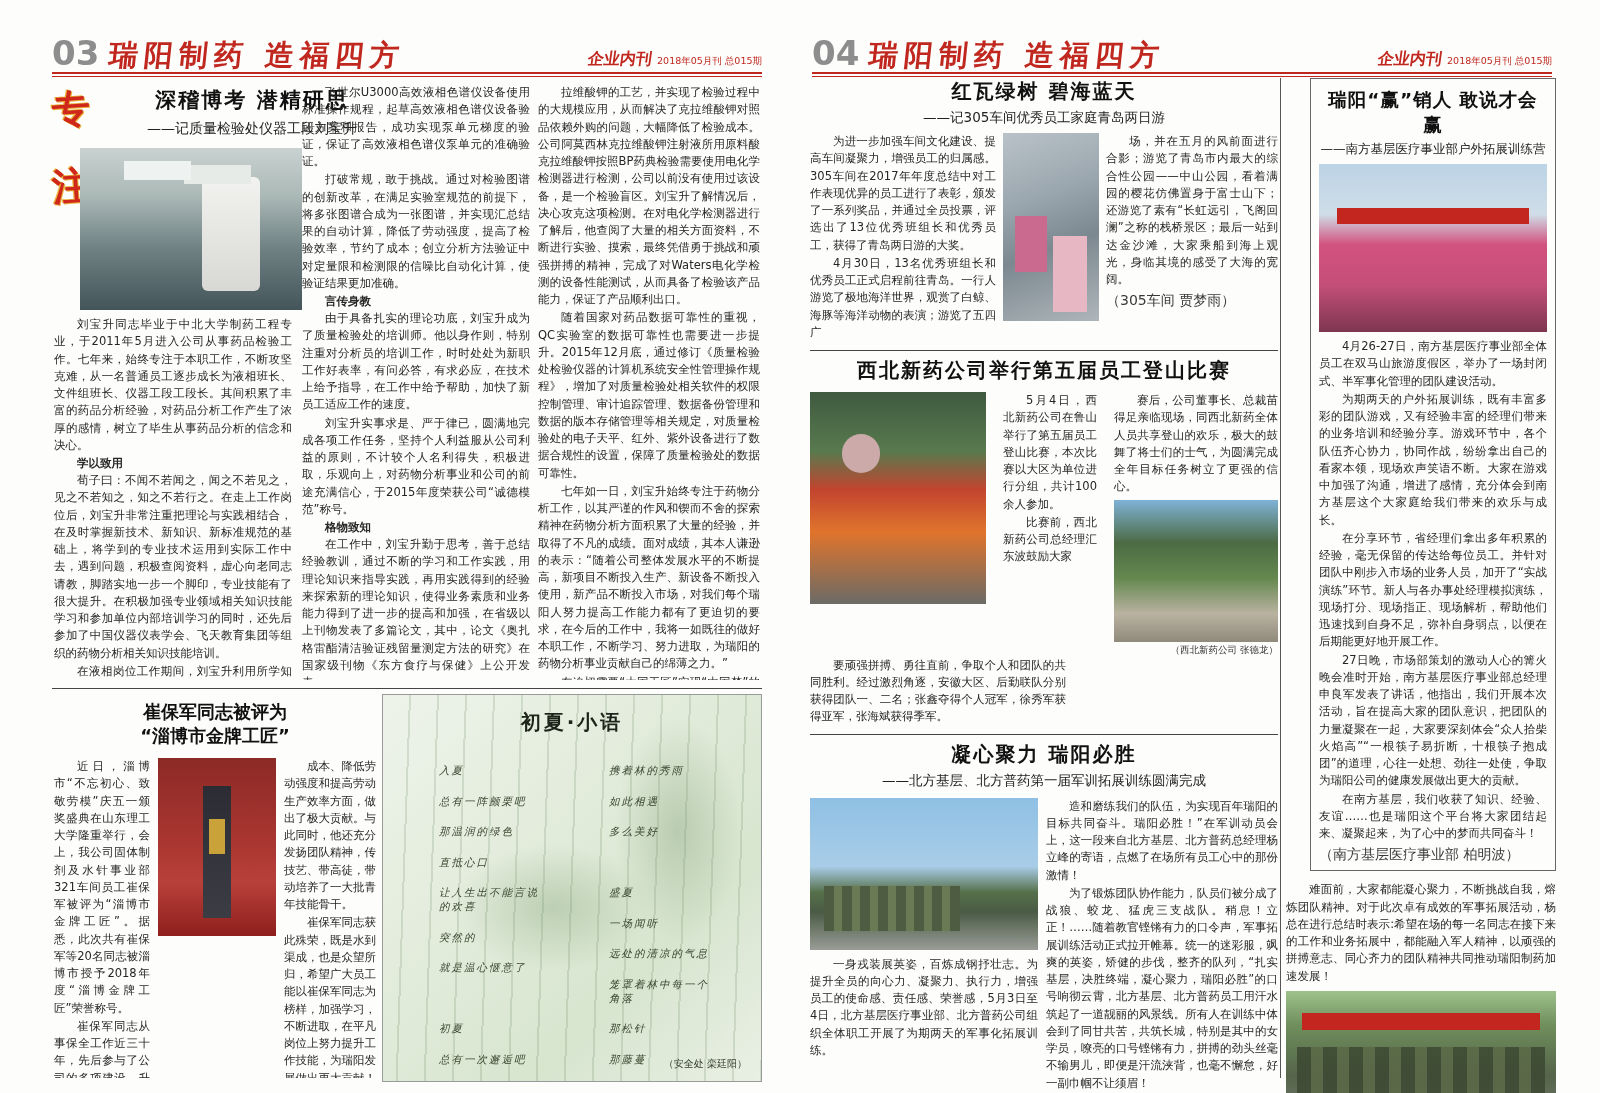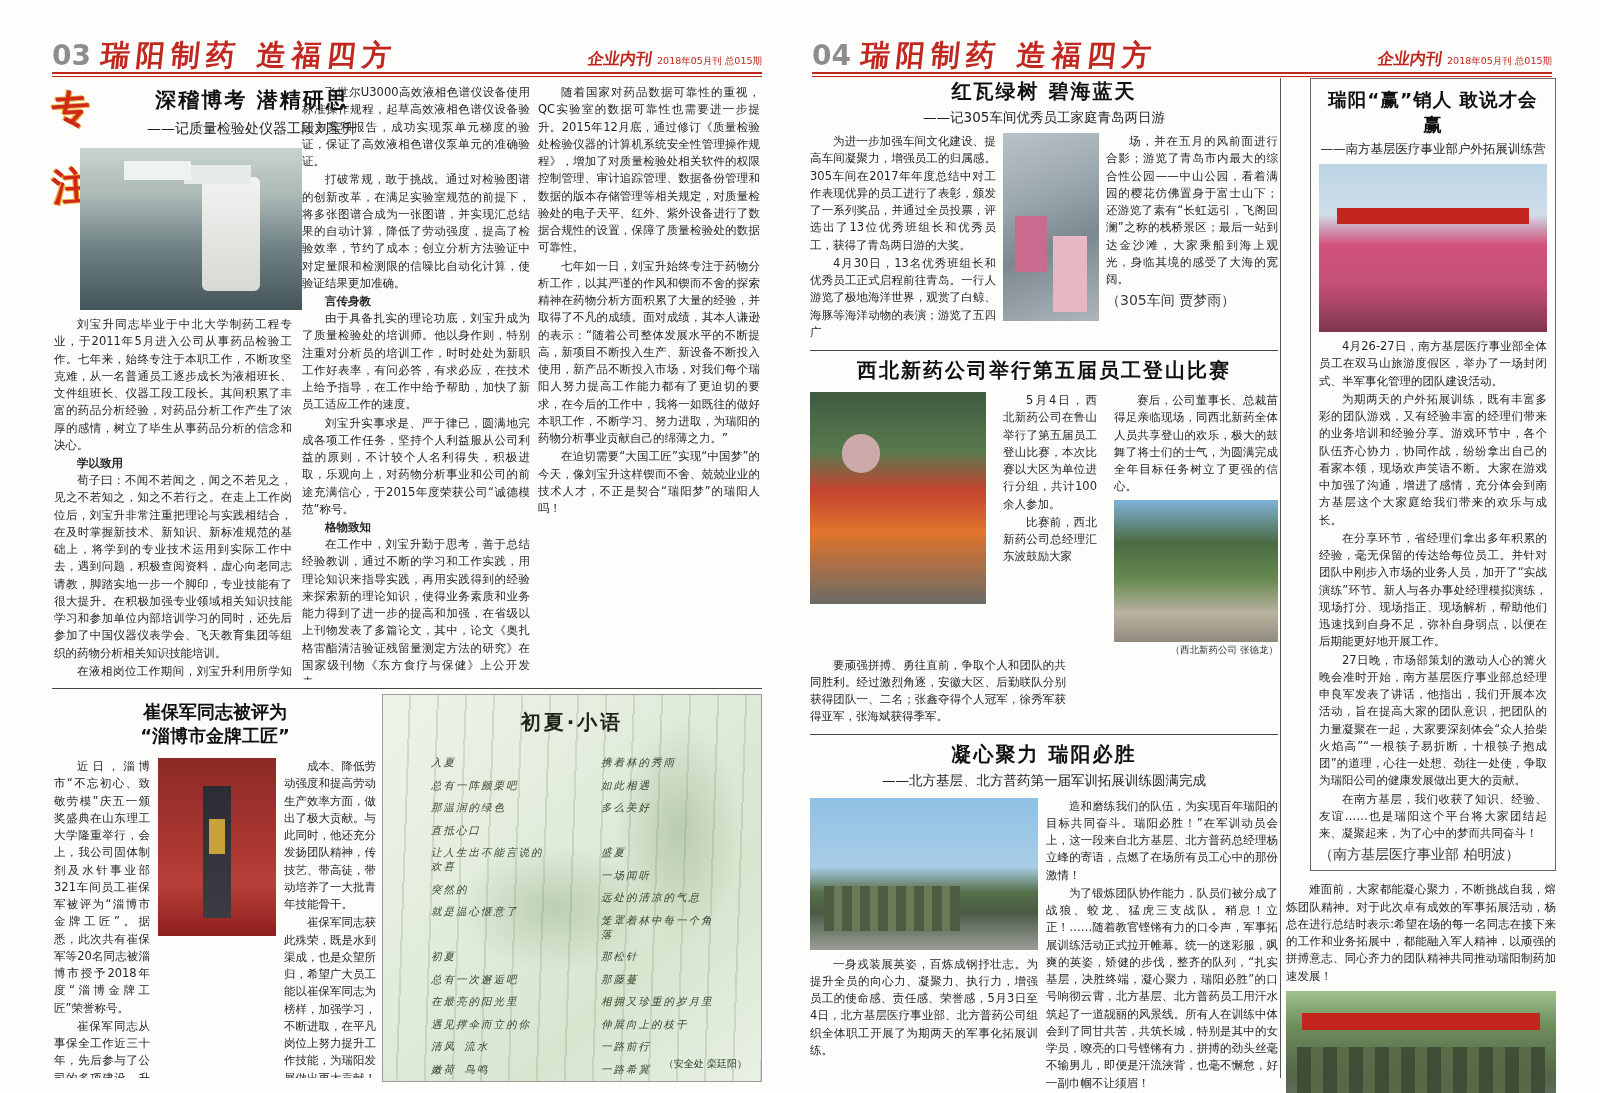--- a/index.html
+++ b/index.html
@@ -4,21 +4,21 @@
 <style>
   html,body{margin:0;padding:0;background:#e8e8e8;}
   .canvas{position:relative;width:1600px;height:1093px;background:#fdfdfb;
     font-family:"DejaVu Sans","Liberation Sans",sans-serif;color:#262626;overflow:hidden;}
   .page{position:absolute;top:0;height:1093px;background:#fdfdfb;}
   .page-left{left:40px;width:730px;}
   .page-right{left:800px;width:760px;}
 
   
   .hdr{position:absolute;top:26px;left:12px;right:8px;height:44px;display:flex;align-items:flex-end;}
-  .pageno{font-size:28px;font-weight:bold;color:#8d8d8d;line-height:1;margin-right:10px;}
+  .pageno{font-size:34px;font-weight:bold;color:#8d8d8d;line-height:1;margin-right:10px;}
   .masthead{font-size:29px;font-weight:bold;color:#c0271e;letter-spacing:6px;transform:skewX(-6deg);line-height:1;}
   .hdr-right{margin-left:auto;display:flex;align-items:flex-end;gap:5px;}
   .journal-name{font-size:16px;font-weight:bold;color:#c0271e;transform:skewX(-8deg);}
   .journal-issue{font-size:9.5px;color:#c0271e;padding-bottom:2px;}
   .redrule{position:absolute;top:72px;left:12px;right:8px;height:2px;border-top:2px solid #c0271e;border-bottom:1px solid #c0271e;}
 
   .byline{font-size:14px;color:#3a3a3a;text-align:left;margin-top:4px;}
   .para{font-size:11.5px;line-height:1.5;text-align:justify;text-indent:2em;margin:0 0 1px 0;}
   .subhead{font-size:11.5px;font-weight:bold;margin:2px 0 1px 0;text-indent:2em;}
   .art-title{font-weight:bold;color:#111;text-align:center;}
@@ -58,22 +58,22 @@
   .poem{position:absolute;left:342px;top:694px;width:378px;height:386px;border:1px solid #9a9a9a;
     background:linear-gradient(135deg,#eef3ea 0%,#e2ecdb 40%,#d7e5cf 70%,#e9f0e4 100%);overflow:hidden;}
   .poem .wash{position:absolute;left:0;top:0;right:0;bottom:0;
     background:
       radial-gradient(90px 160px at 78% 35%, rgba(120,150,110,.35), transparent 70%),
       radial-gradient(140px 90px at 45% 55%, rgba(110,145,100,.30), transparent 70%),
       repeating-linear-gradient(92deg, transparent 0 26px, rgba(90,120,80,.18) 26px 28px);}
   .poem-title{position:relative;font-size:20px;font-weight:bold;color:#1c241a;text-align:center;margin-top:14px;letter-spacing:3px;}
   .poem-cols{position:relative;display:flex;gap:30px;padding:12px 28px 0 40px;}
   .poem-col{flex:1;}
-  .pline{margin:8px;min-height:14.5px;font-size:10.5px;line-height:1.38;color:#39452f;
-    font-family:Liberation Mono, monospace;font-style:italic;letter-spacing:2px;}
+  .pline{margin:16px;min-height:14.5px;font-size:10.5px;line-height:1.38;color:#39452f;
+    font-family:Liberation Serif, serif;font-style:italic;letter-spacing:2px;}
   .poem-byline{position:absolute;right:14px;bottom:10px;font-size:10px;color:#33402c;}
 
   
   .main-area{position:absolute;left:10px;top:78px;width:468px;height:1005px;}
   .vrule{position:absolute;left:480px;top:78px;height:1000px;border-left:1px solid #555;}
   .trip .art-title{font-size:20px;letter-spacing:2px;}
   .trip .art-sub{font-size:13.5px;margin:4px 0 6px 0;}
   .trip-body{display:flex;gap:7px;}
   .trip-colL{width:186px;}
   .trip-photo{flex:0 0 96px;height:188px;background:
@@ -166,20 +166,21 @@
           <p class="para">由于具备扎实的理论功底，刘宝升成为了质量检验处的培训师。他以身作则，特别注重对分析员的培训工作，时时处处为新职工作好表率，有问必答，有求必应，在技术上给予指导，在工作中给予帮助，加快了新员工适应工作的速度。</p>
           <p class="para">刘宝升实事求是、严于律已，圆满地完成各项工作任务，坚持个人利益服从公司利益的原则，不计较个人名利得失，积极进取，乐观向上，对药物分析事业和公司的前途充满信心，于2015年度荣获公司“诚德模范”称号。</p>
         </div>
       <h4 class="subhead">格物致知</h4>
       <div>
           <p class="para">在工作中，刘宝升勤于思考，善于总结经验教训，通过不断的学习和工作实践，用理论知识来指导实践，再用实践得到的经验来探索新的理论知识，使得业务素质和业务能力得到了进一步的提高和加强，在省级以上刊物发表了多篇论文，其中，论文《奥扎格雷酯清洁验证残留量测定方法的研究》在国家级刊物《东方食疗与保健》上公开发表。</p>
         </div>
     </div>
     <div class="f-col f-col3">
       <div>
+          <p class="para">拉维酸钾的工艺，并实现了检验过程中的大规模应用，从而解决了克拉维酸钾对照品依赖外购的问题，大幅降低了检验成本。公司阿莫西林克拉维酸钾注射液所用原料酸克拉维酸钾按照BP药典检验需要使用电化学检测器进行检测，公司以前没有使用过该设备，是一个检验盲区。刘宝升了解情况后，决心攻克这项检测。在对电化学检测器进行了解后，他查阅了大量的相关方面资料，不断进行实验、摸索，最终凭借勇于挑战和顽强拼搏的精神，完成了对Waters电化学检测的设备性能测试，从而具备了检验该产品能力，保证了产品顺利出口。</p>
           <p class="para">随着国家对药品数据可靠性的重视，QC实验室的数据可靠性也需要进一步提升。2015年12月底，通过修订《质量检验处检验仪器的计算机系统安全性管理操作规程》，增加了对质量检验处相关软件的权限控制管理、审计追踪管理、数据备份管理和数据的版本存储管理等相关规定，对质量检验处的电子天平、红外、紫外设备进行了数据合规性的设置，保障了质量检验处的数据可靠性。</p>
           <p class="para">七年如一日，刘宝升始终专注于药物分析工作，以其严谨的作风和锲而不舍的探索精神在药物分析方面积累了大量的经验，并取得了不凡的成绩。面对成绩，其本人谦逊的表示：“随着公司整体发展水平的不断提高，新项目不断投入生产、新设备不断投入使用，新产品不断投入市场，对我们每个瑞阳人努力提高工作能力都有了更迫切的要求，在今后的工作中，我将一如既往的做好本职工作，不断学习、努力进取，为瑞阳的药物分析事业贡献自己的绵薄之力。”</p>
           <p class="para">在迫切需要“大国工匠”实现“中国梦”的今天，像刘宝升这样锲而不舍、兢兢业业的技术人才，不正是契合“瑞阳梦”的瑞阳人吗！</p>
         </div>
 
     </div>
 
     <div class="divider"></div>
 
     <div class="award">

